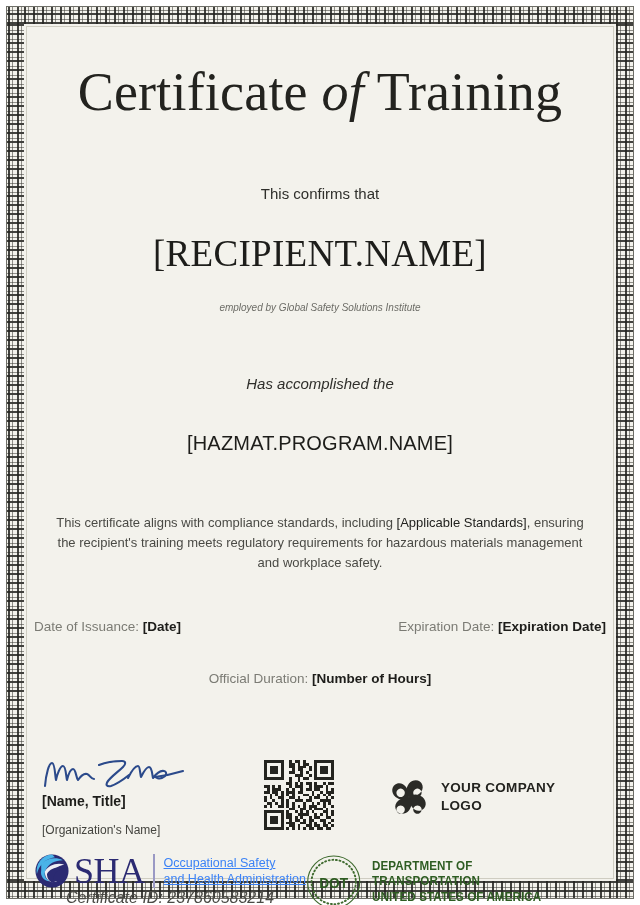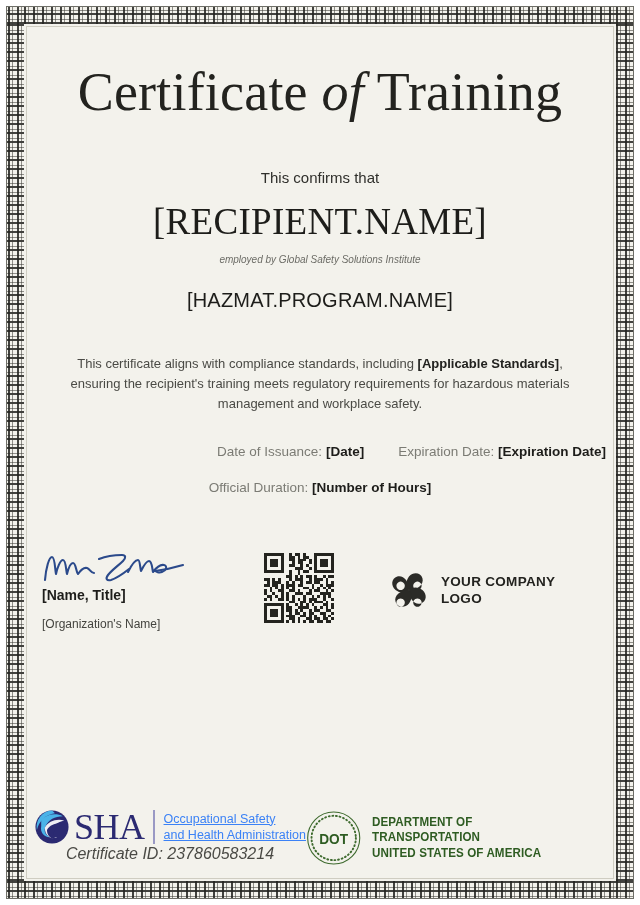--- a/index.html
+++ b/index.html
@@ -57,21 +57,21 @@
     overflow:hidden;
     pointer-events:none;
     opacity:.85;
   }
   .paper-texture svg{display:block;}
 
   
   .content{
     position:absolute;
     left:34px;right:34px;top:30px;bottom:30px;
-    display:flex;flex-direction:column;
+    display:flex;flex-direction:column;gap:16px;
   }
 
   .cert-title{
     text-align:center;
     font-family:"Liberation Serif", serif;
     font-size:54px;
     line-height:1.05;
     color:#23231f;
     margin-top:34px;
     letter-spacing:.2px;
@@ -116,24 +116,24 @@
     letter-spacing:.2px;
   }
   .compliance{
     text-align:center;
     font-size:13px;
     line-height:1.55;
     color:#4a4a45;
     margin-top:42px;
     padding:0 18px;
   }
-  .compliance b{color:#22221f;font-weight:bold;margin-top:27px;}
+  .compliance b{color:#22221f;font-weight:normal;margin-top:27px;}
 
   .dates-row{
-    display:flex;justify-content:flex-end;gap:34px;
+    display:flex;justify-content:space-between;gap:34px;
     margin-top:30px;
     font-size:13.5px;
   }
   .duration-row{
     display:flex;justify-content:center;
     margin-top:21px;
     font-size:13.5px;
   }
   .lbl{color:#7b7b74;}
   .val{color:#1d1d1a;font-weight:bold;}
@@ -240,20 +240,21 @@
     <div class="cert-title">
       <span>Certificate</span>
       <span class="it">of</span>
       <span>Training</span>
     </div>
 
     <div class="confirms">This confirms that</div>
     <div class="recipient">[RECIPIENT.NAME]</div>
     <div class="employed">employed by Global Safety Solutions Institute</div>
 
+    <div class="accomplished">Has accomplished the</div>
     <div class="program">[HAZMAT.PROGRAM.NAME]</div>
 
     <div class="compliance"><span>This certificate aligns with compliance standards, including </span><b>[Applicable Standards]</b><span>, ensuring the recipient's training meets regulatory requirements for hazardous materials management and workplace safety.</span></div>
 
     <div class="dates-row">
       <div>
         <span class="lbl">Date of Issuance:</span>
         <span class="val">[Date]</span>
       </div>
       <div>

